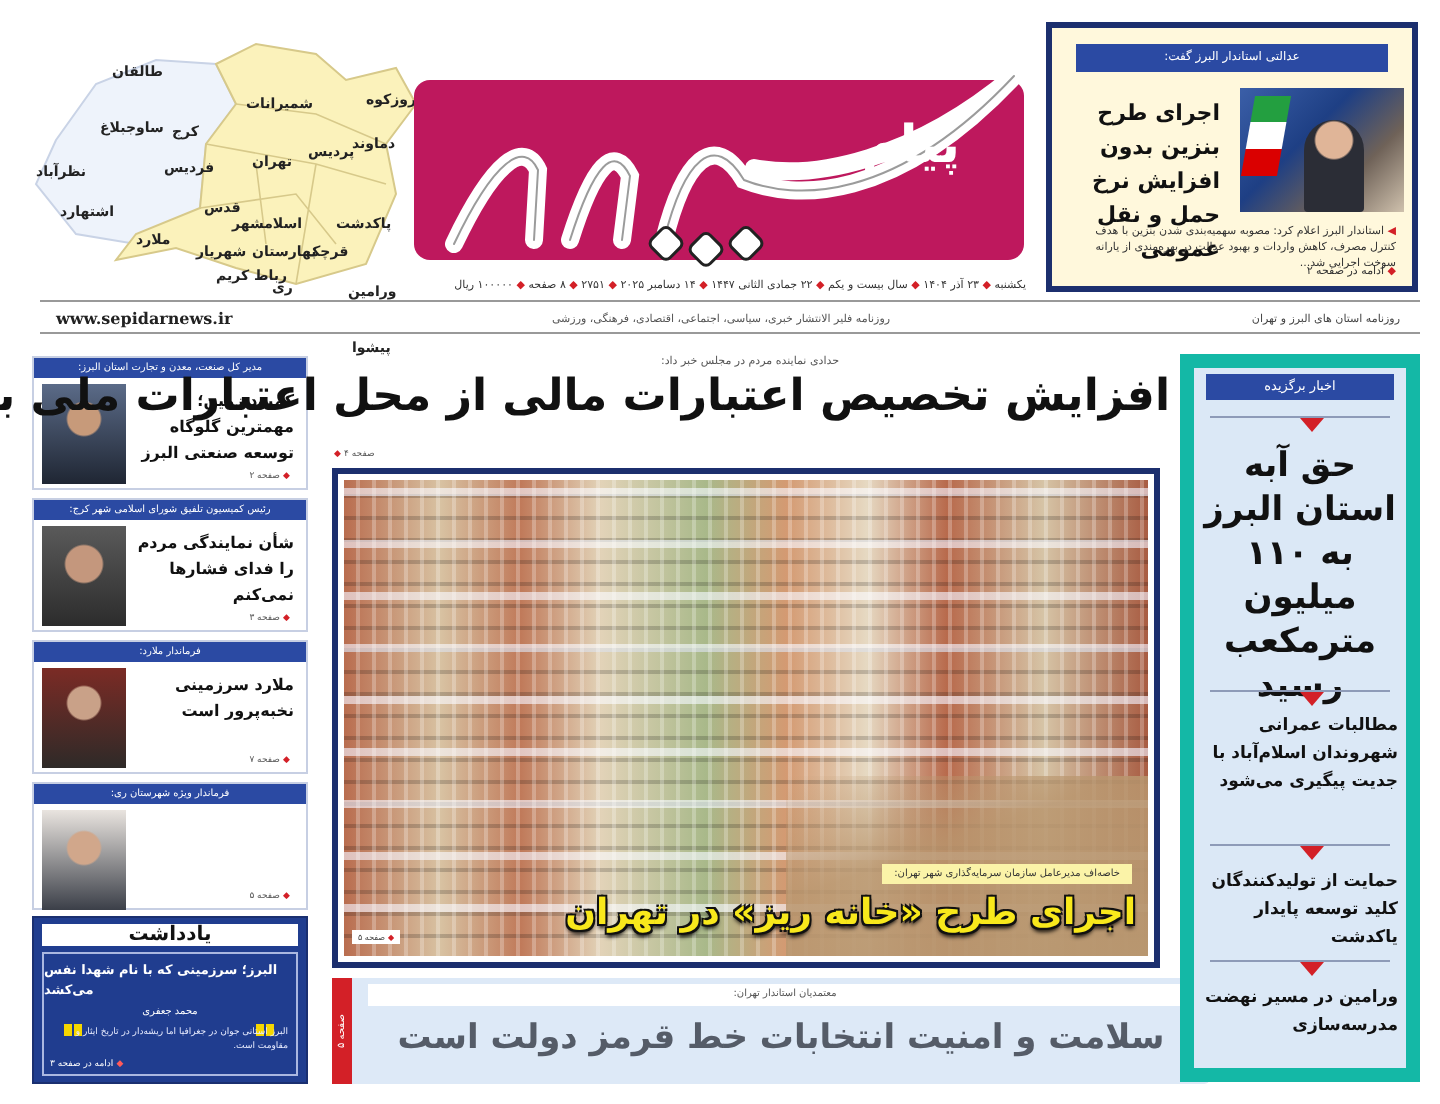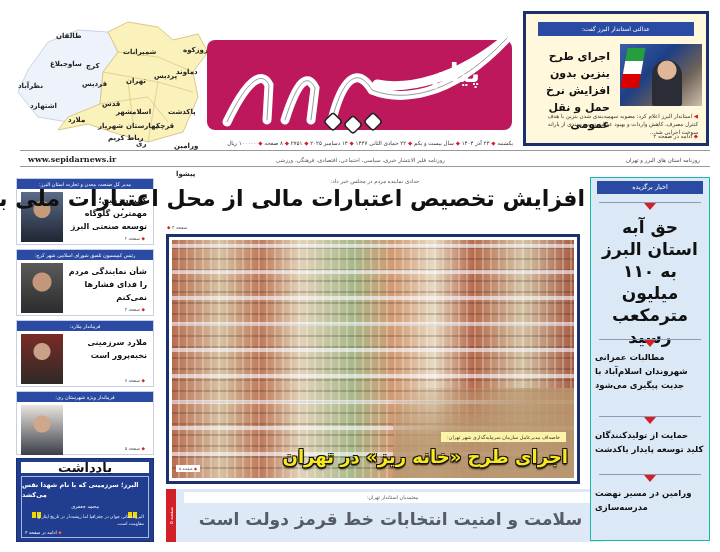--- a/index.html
+++ b/index.html
@@ -42,21 +42,21 @@
   .lbox .ph { position: absolute; left: 4px; top: 13px; width: 42px; height: 50px; }
   .lbox .txt { position: absolute; right: 6px; top: 15px; width: 84px; font-size: 8px; font-weight: bold; line-height: 13px; direction: rtl; text-align: right; color: #111; }
   .lbox .pg { position: absolute; right: 8px; bottom: 3px; font-size: 4.5px; color: #555; direction: rtl; }
   .lbox .pg b { color: #d32027; }
   .ph1 { background: radial-gradient(circle at 50% 35%, #c79a7a 0 8px, transparent 9px), linear-gradient(#5b6b88, #1f2633); }
   .ph2 { background: radial-gradient(circle at 50% 38%, #c4977d 0 9px, transparent 10px), linear-gradient(#5a5a5a, #2c2c2c); }
   .ph3 { background: radial-gradient(circle at 50% 35%, #c9a188 0 8px, transparent 9px), linear-gradient(#7b2b25, #2e2a28); }
   .ph4 { background: radial-gradient(circle at 50% 38%, #d1a78b 0 8px, transparent 9px), linear-gradient(#e9e4df, #3b3f48); }
 
   .memo { left: 16px; top: 458px; width: 138px; height: 84px; background: #203d8f; border: 1px solid #1a2f70; }
-  .memo-title { position: absolute; left: 4px; right: 4px; top: 3px; height: 11px; background: #fff; color: #111; font-size: 13px; font-weight: bold; text-align: center; line-height: 11px; direction: rtl; }
+  .memo-title { position: absolute; left: 4px; right: 4px; top: 3px; height: 11px; background: #fff; color: #111; font-size: 10px; font-weight: bold; text-align: center; line-height: 11px; direction: rtl; }
   .memo-inner { position: absolute; left: 4px; right: 4px; top: 17px; bottom: 3px; border: 1px solid #aab7e0; }
   .memo-head { position: absolute; left: 0; right: 0; top: 3px; font-size: 6.5px; font-weight: bold; color: #fff; text-align: left; line-height: 10px; direction: rtl; }
   .memo-q { position: absolute; top: 26px; width: 10px; height: 6px; }
   .memo-q span { display: inline-block; width: 4px; height: 6px; background: #f5d700; margin-right: 1px; }
   .memo-author { position: absolute; left: 0; right: 0; top: 26px; font-size: 5px; color: #fff; text-align: center; direction: rtl; }
   .memo-body { position: absolute; left: 4px; right: 4px; top: 36px; font-size: 4.5px; color: #e8ecff; line-height: 7px; direction: rtl; text-align: right; }
   .memo-more { position: absolute; left: 3px; bottom: 2px; font-size: 4.5px; color: #fff; direction: rtl; }
   .memo-more b { color: #ff5a5a; }
 
   
@@ -79,26 +79,26 @@
     text-shadow: -1px -1px 0 #111, 1px -1px 0 #111, -1px 1px 0 #111, 1px 1px 0 #111, 0 2px 2px #000; }
   .photo-page { position: absolute; left: 4px; bottom: 6px; background: #fff; font-size: 4px; color: #444; padding: 1px 3px; direction: rtl; }
   .photo-page b { color: #d32027; }
 
   .bottom-story { left: 166px; top: 489px; width: 439px; height: 53px; background: #dde9f7; border-radius: 3px; }
   .bs-tab { position: absolute; left: 0; top: 0; width: 10px; height: 53px; background: #d32027; color: #fff; font-size: 5px; writing-mode: vertical-rl; transform: rotate(180deg); text-align: center; line-height: 10px; direction: rtl; }
   .bs-kicker { position: absolute; left: 18px; right: 4px; top: 3px; height: 11px; background: #fff; font-size: 5px; color: #555; line-height: 11px; text-align: center; direction: rtl; }
   .bs-head { position: absolute; left: 14px; right: 4px; top: 20px; font-size: 17px; font-weight: bold; color: #555c68; text-align: center; direction: rtl; white-space: nowrap; }
 
   
-  .rcol { left: 590px; top: 177px; width: 120px; height: 364px; background: #dbe8f6; border: 1px solid #14b8a6; }
+  .rcol { left: 590px; top: 177px; width: 120px; height: 364px; background: #dbe8f6; border: 7px solid #14b8a6; }
   .rc-bar { position: absolute; left: 6px; right: 6px; top: 3px; height: 13px; background: #2b4aa3; color: #fff; font-size: 6.5px; line-height: 13px; text-align: center; direction: rtl; }
   .rc-sep { position: absolute; left: 8px; right: 8px; height: 1px; background: #8e9bb8; }
   .rc-tri { position: absolute; left: 53px; width: 0; height: 0; border-left: 6px solid transparent; border-right: 6px solid transparent; border-top: 7px solid #d32027; }
   .rc-big { position: absolute; left: 4px; right: 4px; top: 38px; font-size: 17px; font-weight: bold; line-height: 22px; color: #111; text-align: center; direction: rtl; }
-  .rc-item { position: absolute; left: 4px; right: 4px; font-size: 8.5px; font-weight: bold; line-height: 14px; color: #111; text-align: left; direction: rtl; }
+  .rc-item { position: absolute; left: 4px; right: 4px; font-size: 8.5px; font-weight: bold; line-height: 14px; color: #111; text-align: right; direction: rtl; }
 </style>
 </head>
 <body>
 
 <div class="abs map">
   <svg viewBox="0 0 205 135">
     <path d="M20 58 L40 30 L70 18 L100 20 L110 40 L95 60 L92 92 L60 110 L30 105 L10 80 Z" fill="#eef3fb" stroke="#c9d3e6" stroke-width="1"></path>
     <path d="M100 20 L120 10 L150 15 L165 28 L190 22 L200 40 L185 60 L190 85 L175 120 L140 130 L110 122 L80 112 L50 118 L60 105 L92 92 L95 60 L110 40 Z" fill="#fbf2bb" stroke="#d7c98a" stroke-width="1"></path>
     <path d="M110 40 L150 45 L185 60 M95 60 L150 70 L185 80 M92 92 L140 85 L160 110 M120 70 L125 110 M150 70 L140 130" fill="none" stroke="#d7c98a" stroke-width="0.8"></path>
   </svg>

